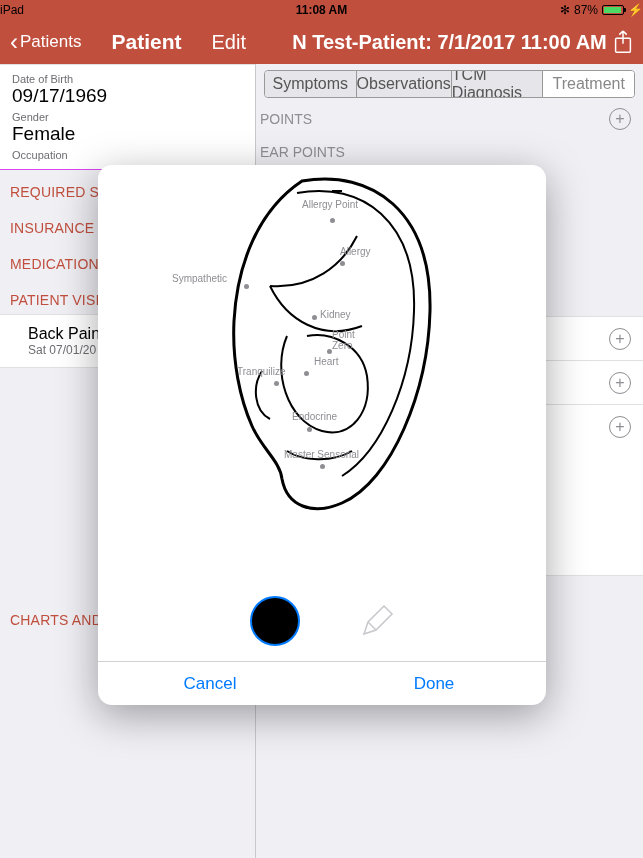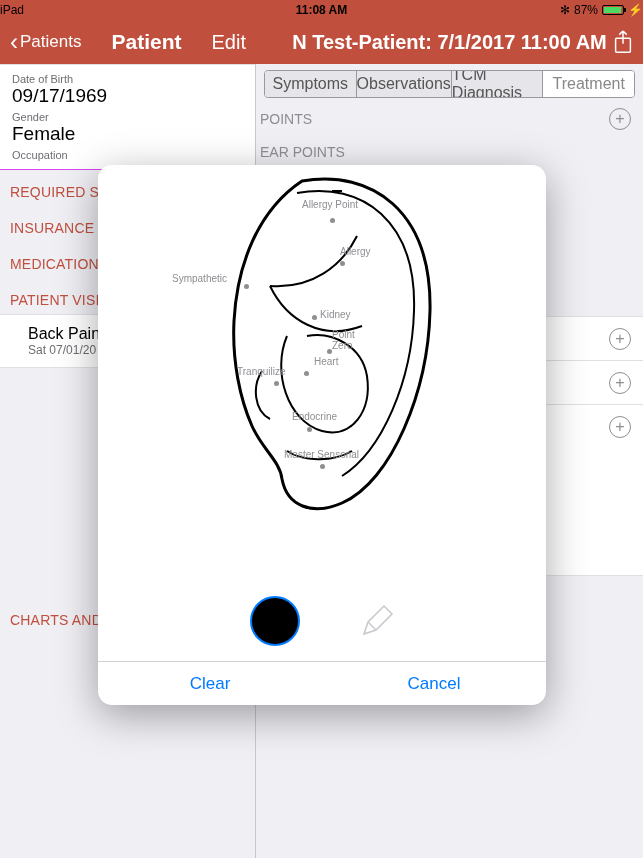--- a/index.html
+++ b/index.html
@@ -220,18 +220,18 @@
       </div>
     </div>
     <div class="modal-tools">
       <div class="dot-tool"></div>
       <svg class="pencil-tool" viewBox="0 0 34 34" fill="none" stroke="#c7c7cc" stroke-width="1.5">
         <path d="M4 30 L8 18 L24 2 L32 10 L16 26 Z"></path>
         <path d="M8 18 L16 26"></path>
       </svg>
     </div>
     <div class="modal-footer">
-      <div>Clear</div>
       <div>Cancel</div>
+      <div>Done</div>
     </div>
   </div>
 
 </div>
 
 </body></html>

